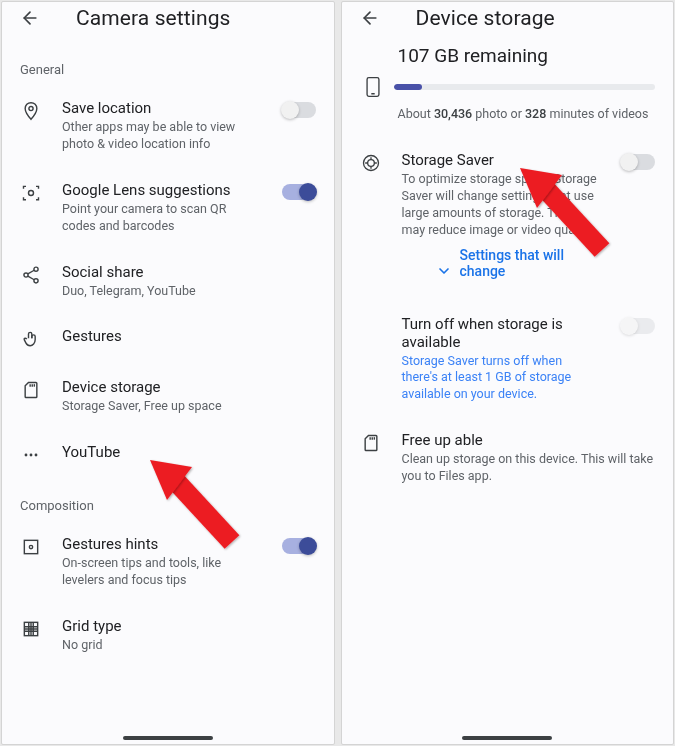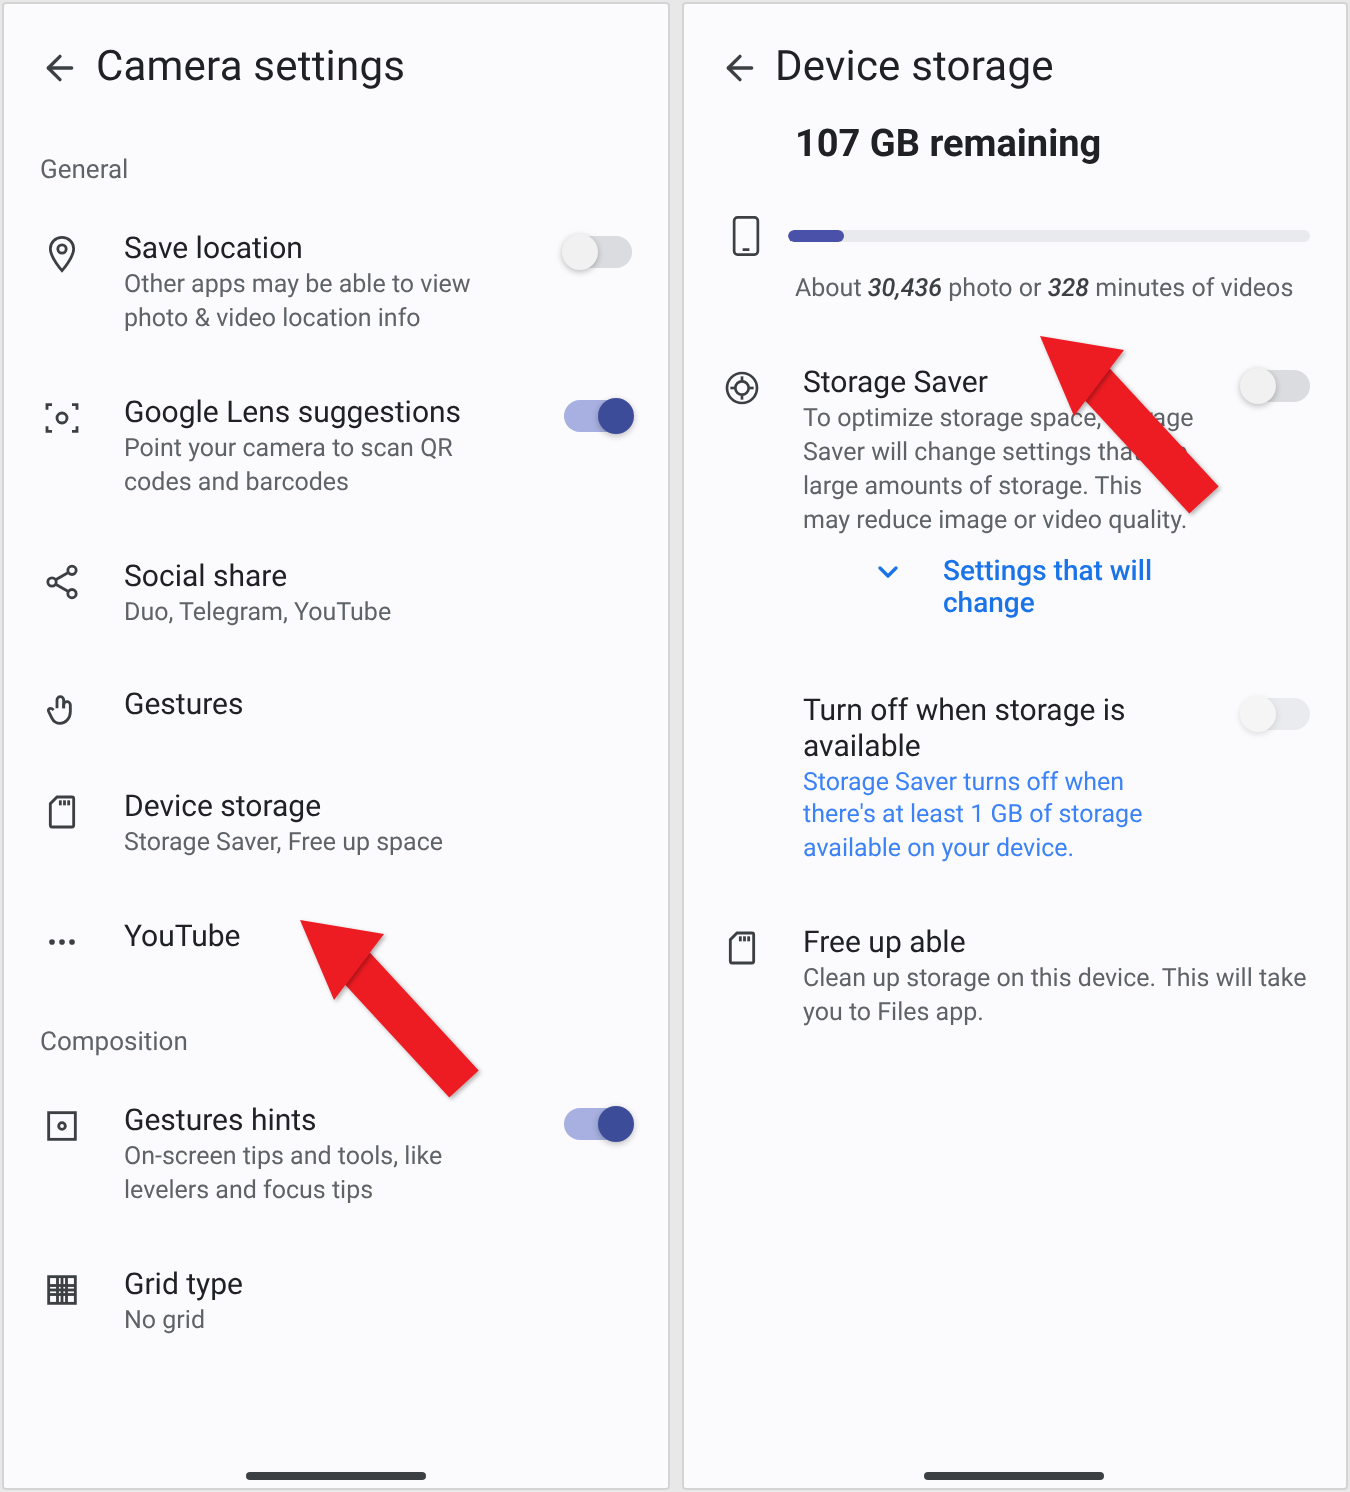--- a/index.html
+++ b/index.html
@@ -18,22 +18,22 @@
   border: 1px solid #d4d4d4;
   flex: 1;
   height: 744px;
   overflow: hidden;
   position: relative;
   border-radius: 2px;
 }
 .header {
   display: flex;
   align-items: center;
-  padding: 20px 18px 14px 18px;
-  gap: 8px;
+  padding: 4px 18px 14px 18px;
+  gap: 36px;
 }
 .back-icon {
   width: 20px;
   height: 20px;
   display: flex;
   align-items: center;
   justify-content: center;
   cursor: pointer;
 }
 .page-title {
@@ -111,22 +111,22 @@
   left: auto;
   right: -1px;
   background: #3c4c99;
 }
 .storage-header {
   padding: 0 18px 0 56px;
 }
 .storage-remaining {
   font-size: 19px;
   color: #202124;
-  font-weight: 700;
-  margin-bottom: 24px;
+  font-weight: 400;
+  margin-bottom: 9px;
 }
 .storage-bar-row {
   display: flex;
   align-items: center;
   gap: 10px;
   margin-bottom: 8px;
   margin-left: -36px;
 }
 .phone-icon {
   width: 22px;
@@ -150,27 +150,26 @@
 }
 .storage-estimate {
   font-size: 12.5px;
   color: #5f6368;
   margin-bottom: 16px;
   margin-left: 0;
 }
 .storage-estimate b {
   font-weight: 500;
   color: #3c4043;
-  font-style: italic;
 }
 .setting-row-wide .setting-text { padding-right: 4px; }
 .expand-link {
   display: flex;
-  align-items: flex-start;
-  gap: 20px;
+  align-items: flex-end;
+  gap: 8px;
   color: #1a73e8;
   font-size: 14px;
   font-weight: 500;
   padding: 8px 0 8px 34px;
   cursor: pointer;
 }
 .expand-link .chev {
   width: 16px;
   height: 16px;
 }

